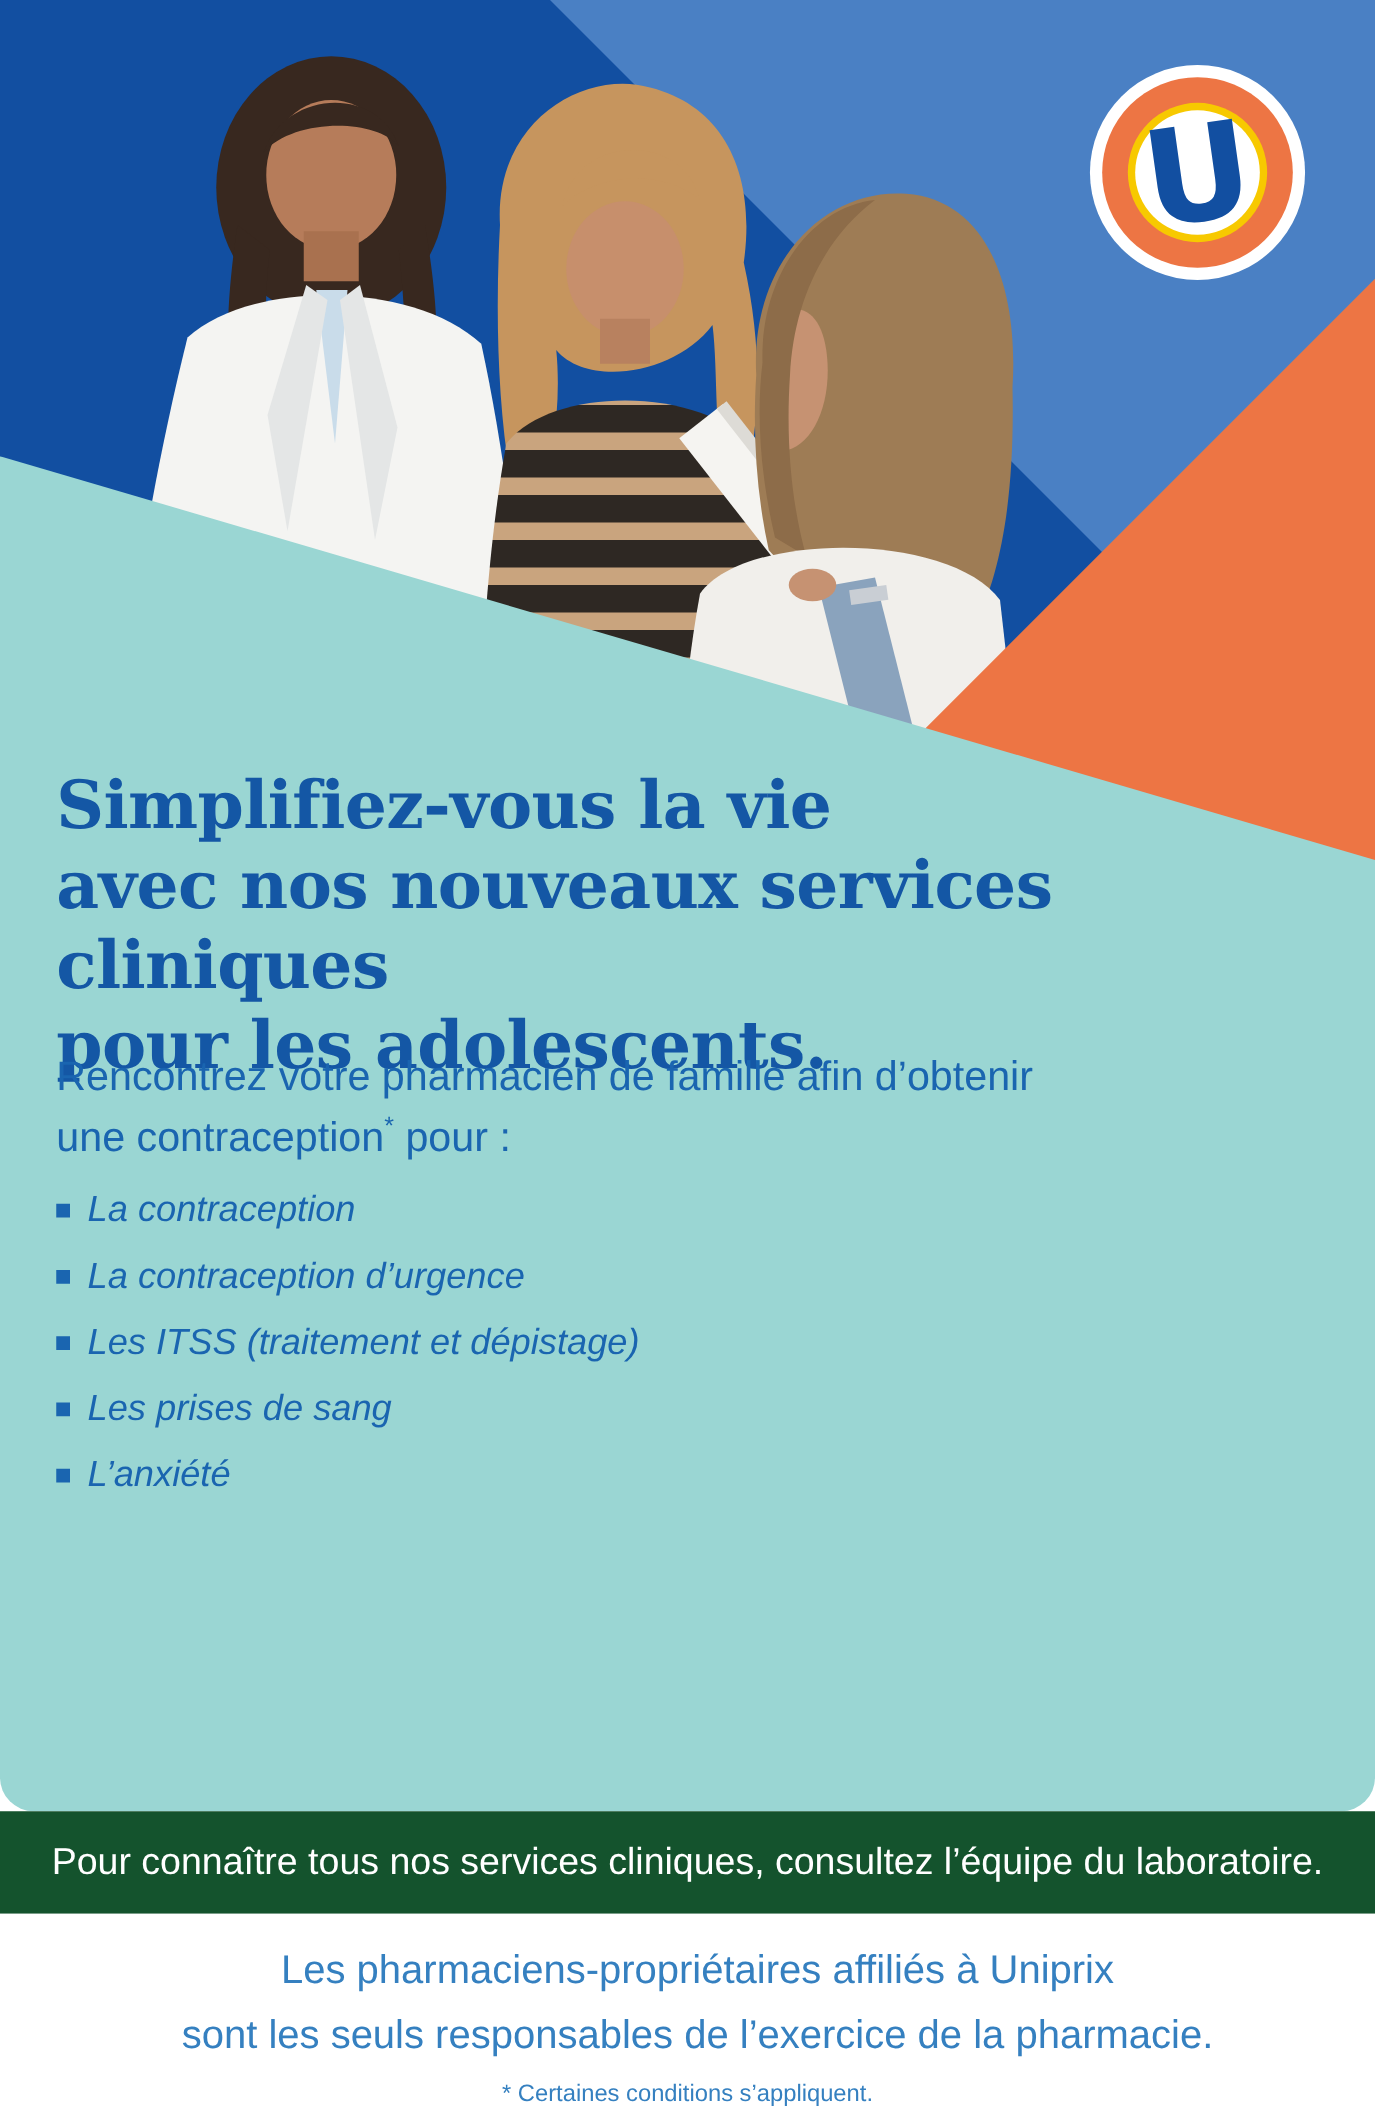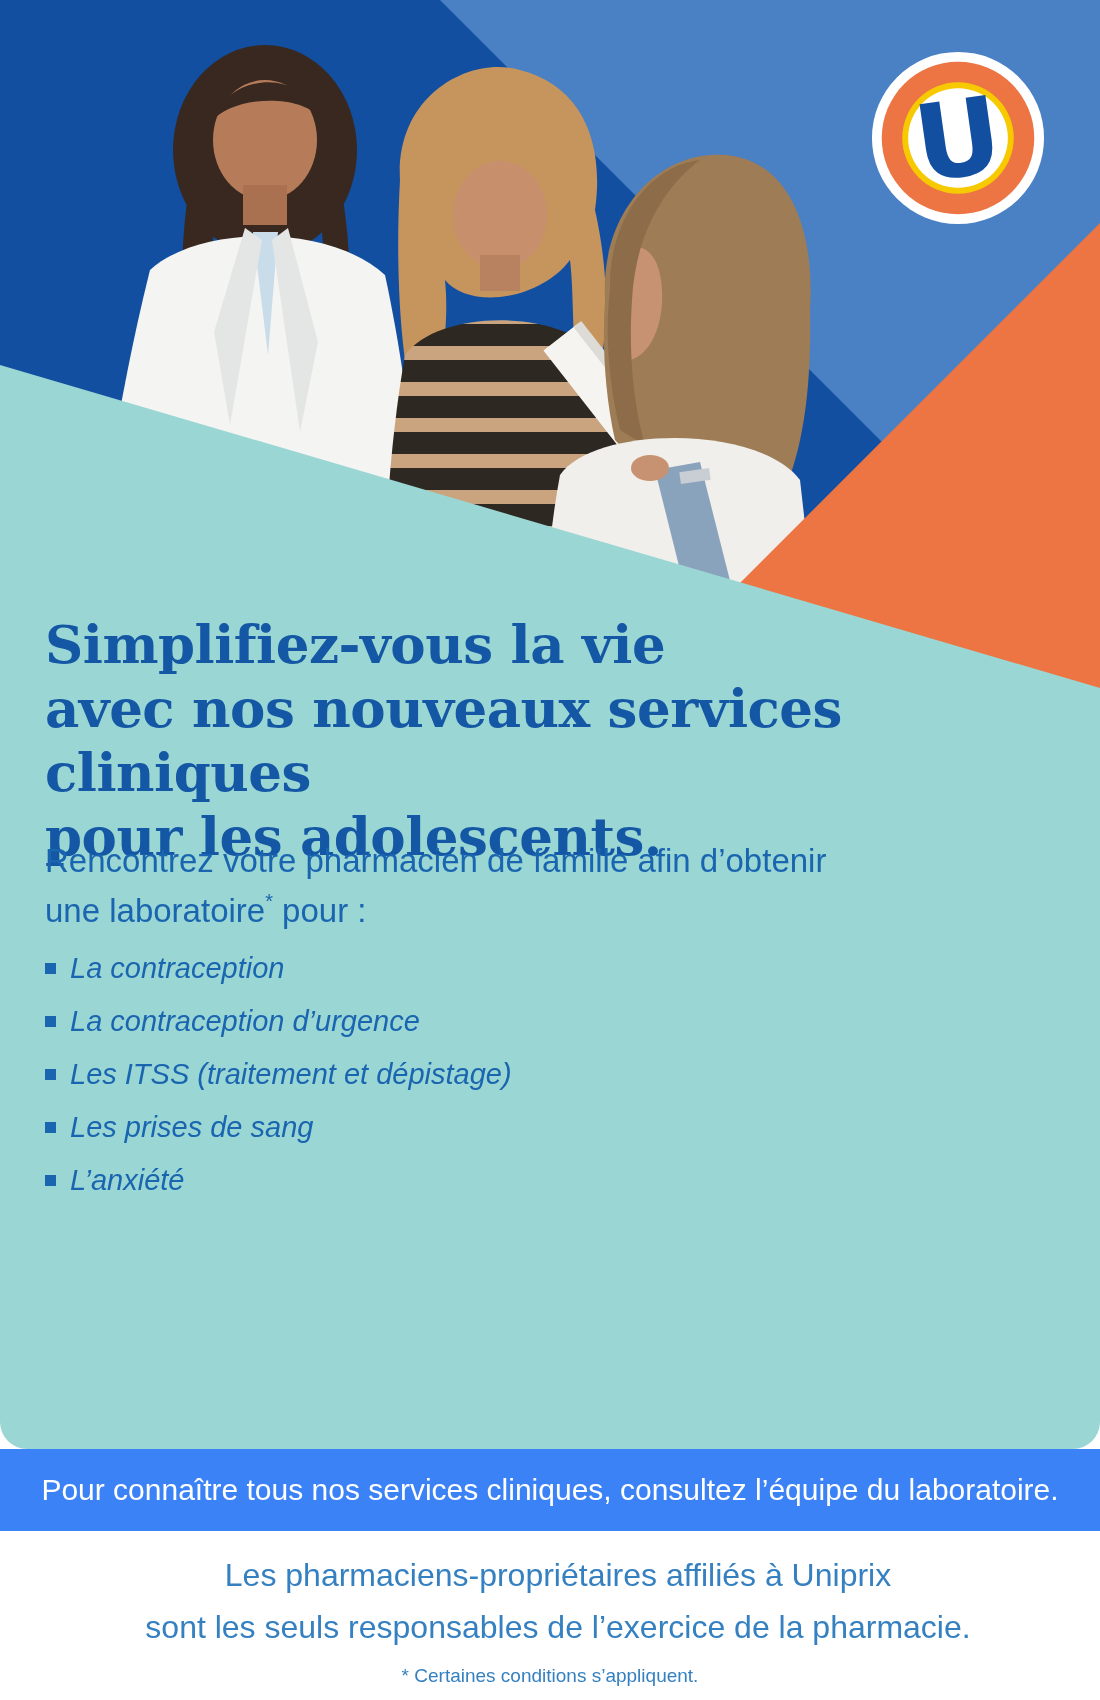--- a/index.html
+++ b/index.html
@@ -23,21 +23,21 @@
             font-size:53px;line-height:64px;letter-spacing:-0.5px;}
   .intro{position:absolute;left:45px;top:840px;color:#1a65b0;
          font-size:33px;line-height:42px;font-weight:400;}
   .intro sup{font-size:20px;position:relative;top:-2px;}
   .services{position:absolute;left:45px;top:942px;margin:0;padding:0;list-style:none;
             color:#1a65b0;font-size:29px;font-weight:500;}
   .services li{position:relative;padding-left:25px;line-height:53px;font-style:italic;}
   .services li::before{content:"";position:absolute;left:0;top:21px;width:11px;height:11px;background:#1a65b0;}
 
   
-  .banner{position:absolute;left:0;top:1449px;width:1100px;height:82px;background:#3b82f6;z-index:3;
+  .banner{position:absolute;left:0;top:1449px;width:1100px;height:82px;background:#14532d;z-index:3;
           display:flex;align-items:center;justify-content:center;color:#ffffff;font-size:30px;font-weight:400;}
 
   
   .footer{position:absolute;left:0;top:1531px;width:1100px;height:169px;background:#ffffff;z-index:3;
           text-align:center;color:#3580c0;}
   .footer-line{font-size:32px;line-height:52px;font-weight:400;padding-left:16px;}
   .footer-line:first-child{margin-top:18px;}
   .disclaimer{font-size:19px;margin-top:12px;color:#3580c0;}
 </style>
 </head>
@@ -112,21 +112,21 @@
 
   <div class="teal">
     <div class="headline">
       <div>Simplifiez-vous la vie</div>
       <div>avec nos nouveaux services cliniques</div>
       <div>pour les adolescents.</div>
     </div>
 
     <div class="intro">
       <div>Rencontrez votre pharmacien de famille afin d’obtenir</div>
-      <div><span>une laboratoire</span><sup>*</sup><span> pour :</span></div>
+      <div><span>une contraception</span><sup>*</sup><span> pour :</span></div>
     </div>
 
     <ul class="services">
         <li><span>La contraception</span></li>
         <li><span>La contraception d’urgence</span></li>
         <li><span>Les ITSS (traitement et dépistage)</span></li>
         <li><span>Les prises de sang</span></li>
         <li><span>L’anxiété</span></li>
       </ul>
   </div>

